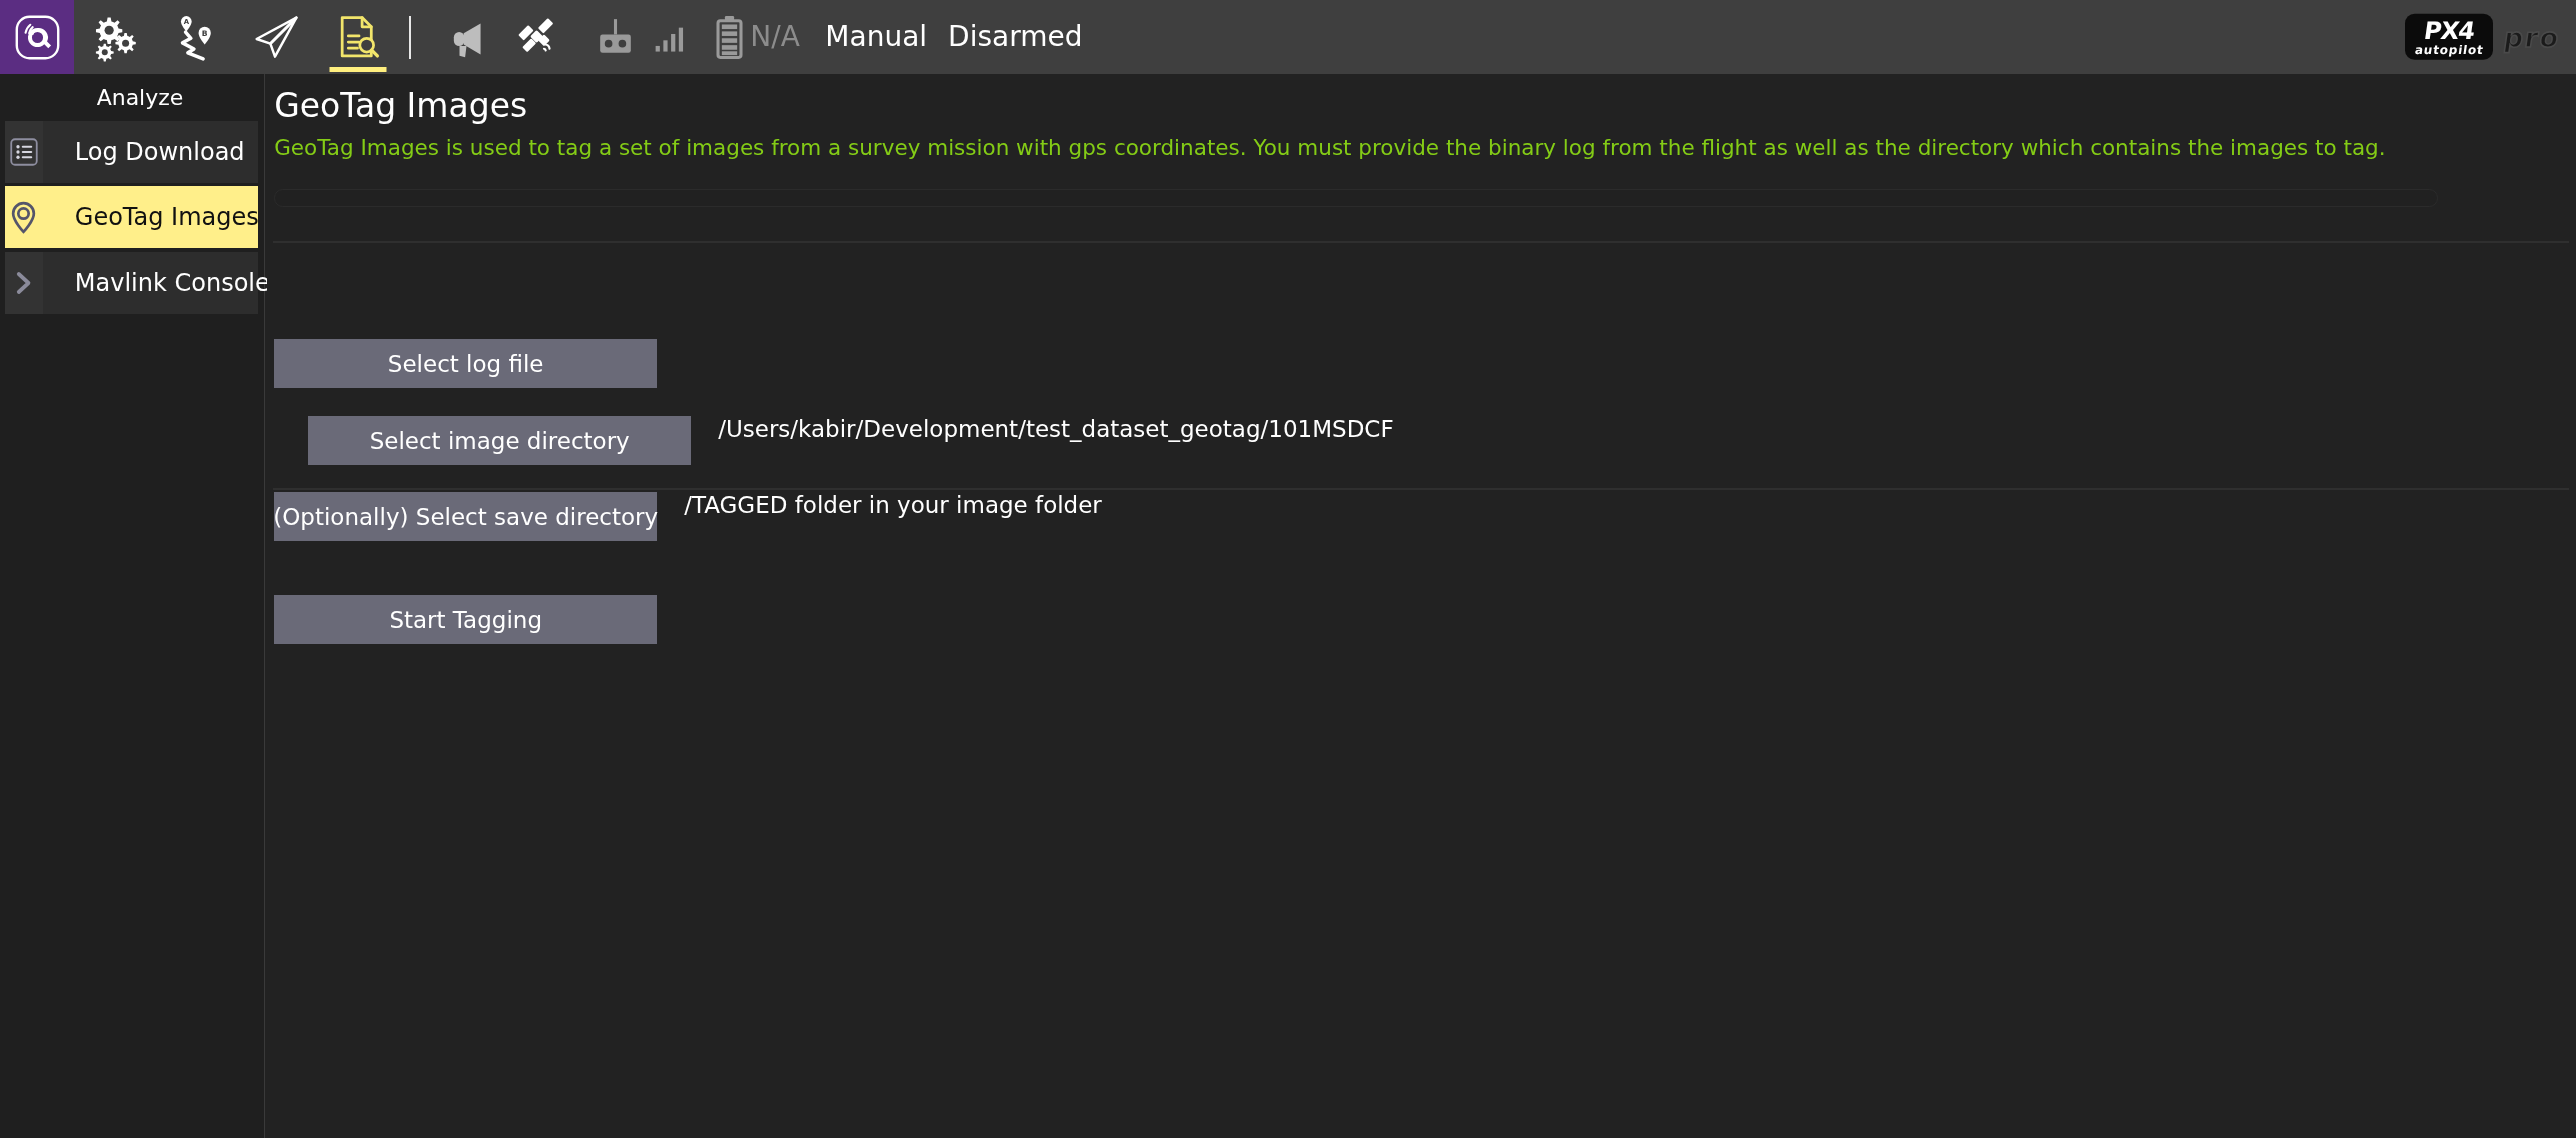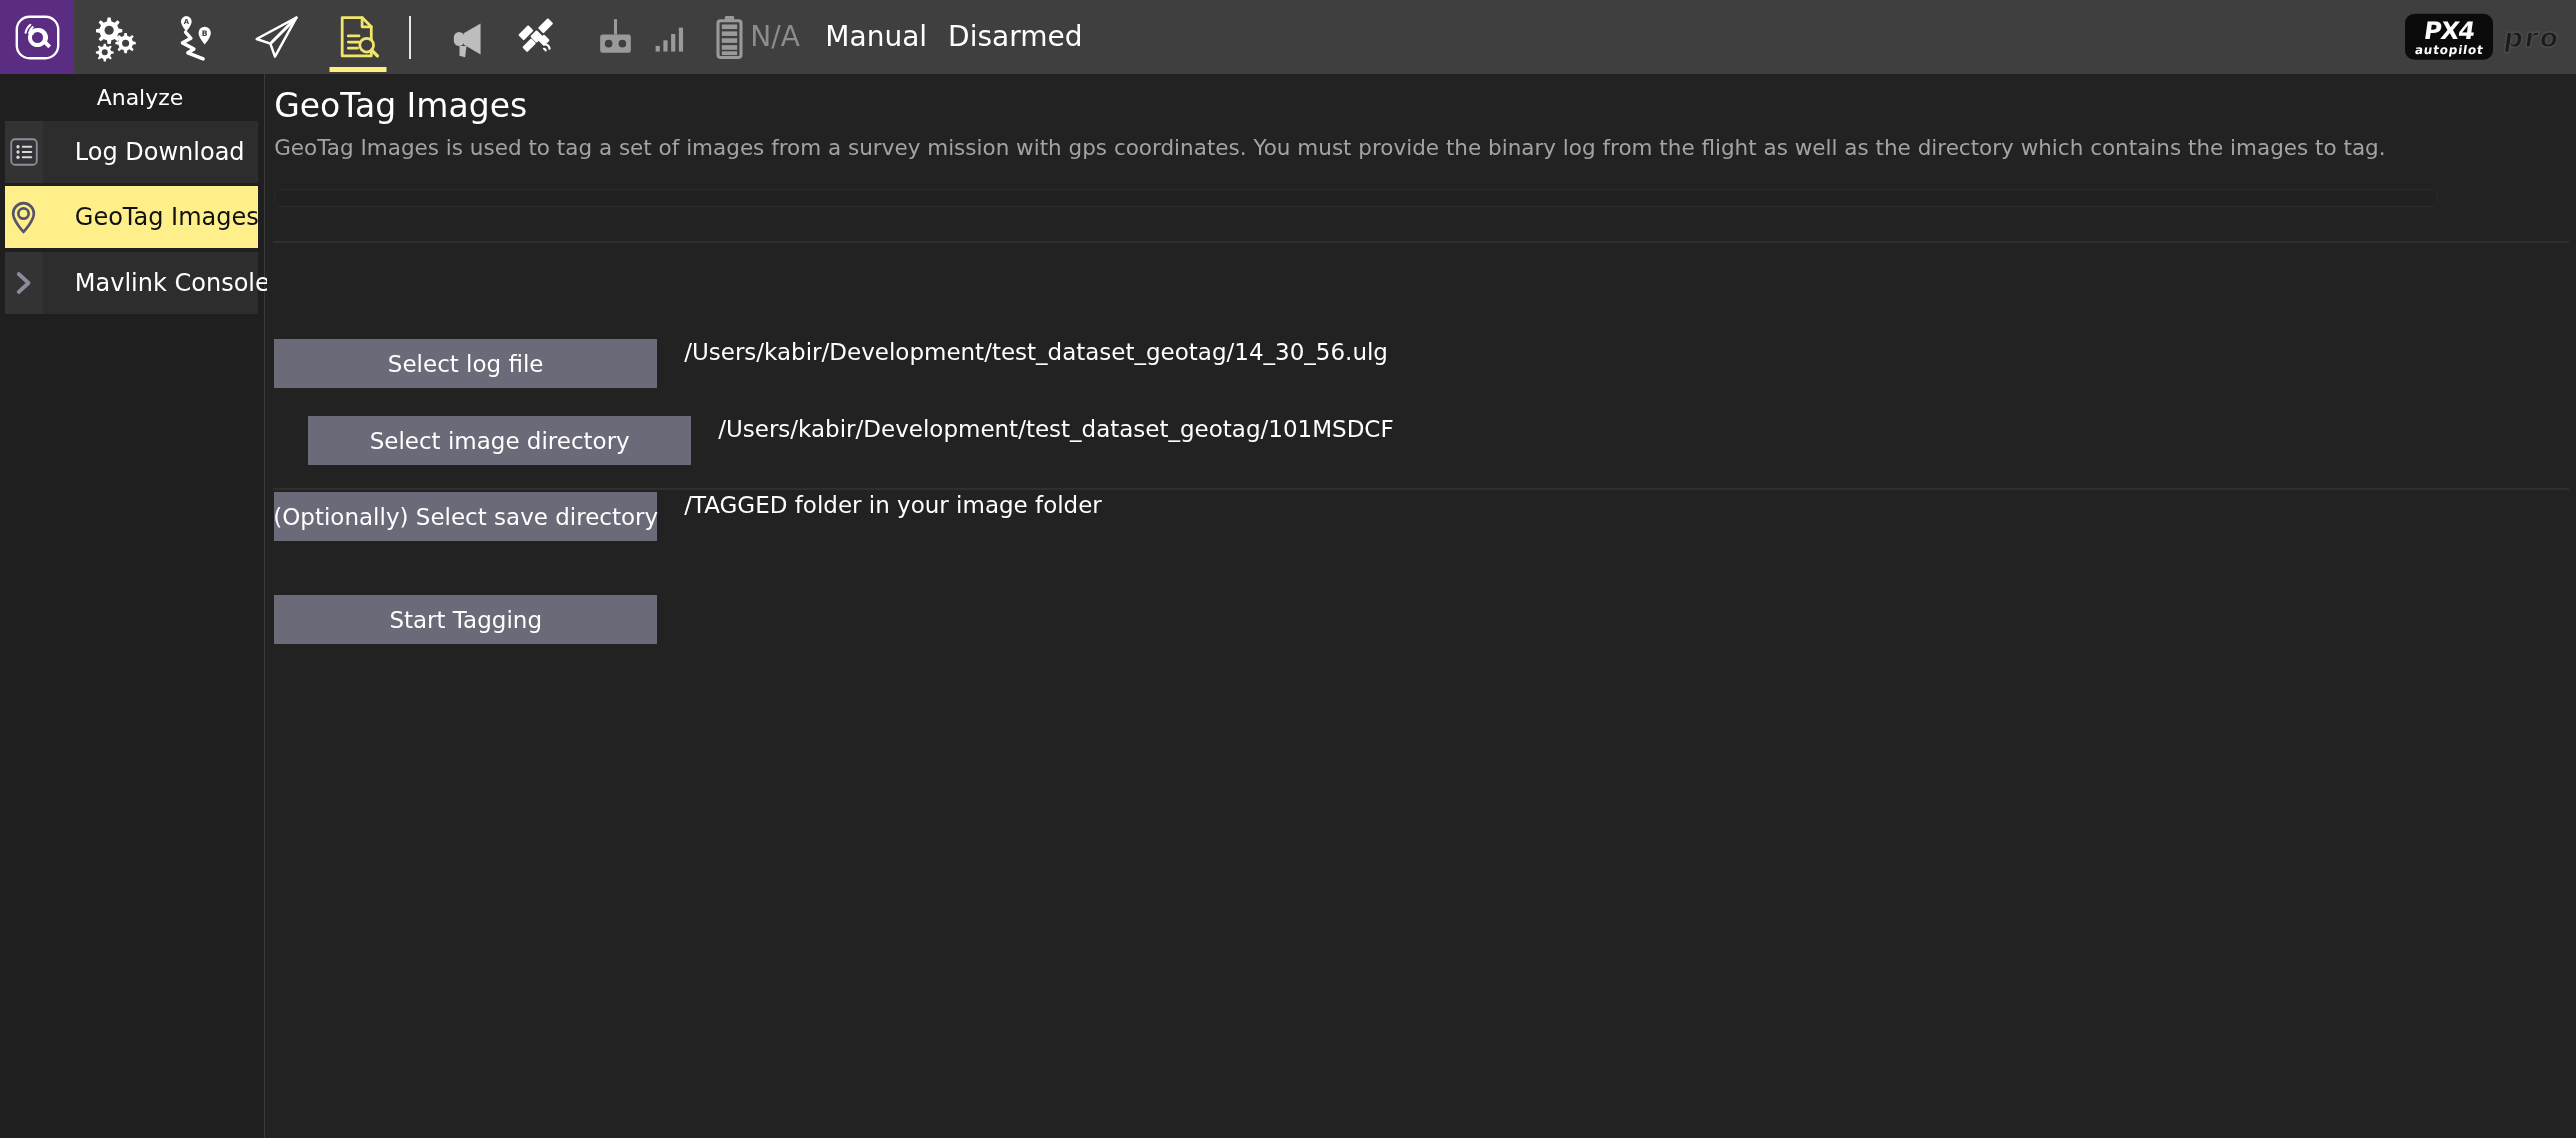--- a/index.html
+++ b/index.html
@@ -104,21 +104,21 @@
     position:absolute; left:267px; top:74px;
     width:2309px; height:1064px; background:#222222;
   }
   #page-title{
     position:absolute; left:7.2px; top:12px;
     font-size:33px; color:#ffffff; white-space:nowrap;
     font-family:"DejaVu Sans", sans-serif;
   }
   #page-desc{
     position:absolute; left:7.2px; top:61px;
-    font-size:21.5px; color:#a3a3a3; white-space:nowrap;
+    font-size:21.5px; color:#84cc16; white-space:nowrap;
     font-family:"DejaVu Sans", sans-serif;
   }
   #progress-bar{
     position:absolute; left:7.2px; top:115px;
     width:2164px; height:17.5px;
     border:1.6px solid #2b2b2b; border-radius:8.8px;
     background:#212121;
   }
   .hr-divider{
     position:absolute; left:5.6px; width:2296px; height:1.6px;
@@ -341,21 +341,20 @@
   <div id="page-desc">GeoTag Images is used to tag a set of images from a survey mission with gps coordinates. You must provide the binary log from the flight as well as the directory which contains the images to tag.</div>
 
   <div id="progress-bar"></div>
 
   <div class="hr-divider" id="divider-1"></div>
 
   <div class="row" id="row-log">
     <div class="pick-button">
       <span class="blabel">Select log file</span>
     </div>
-    <span class="path-text">/Users/kabir/Development/test_dataset_geotag/14_30_56.ulg</span>
   </div>
 
   <div class="row" id="row-image">
     <div class="pick-button">
       <span class="blabel">Select image directory</span>
     </div>
     <span class="path-text">/Users/kabir/Development/test_dataset_geotag/101MSDCF</span>
   </div>
 
   <div class="row" id="row-save">

